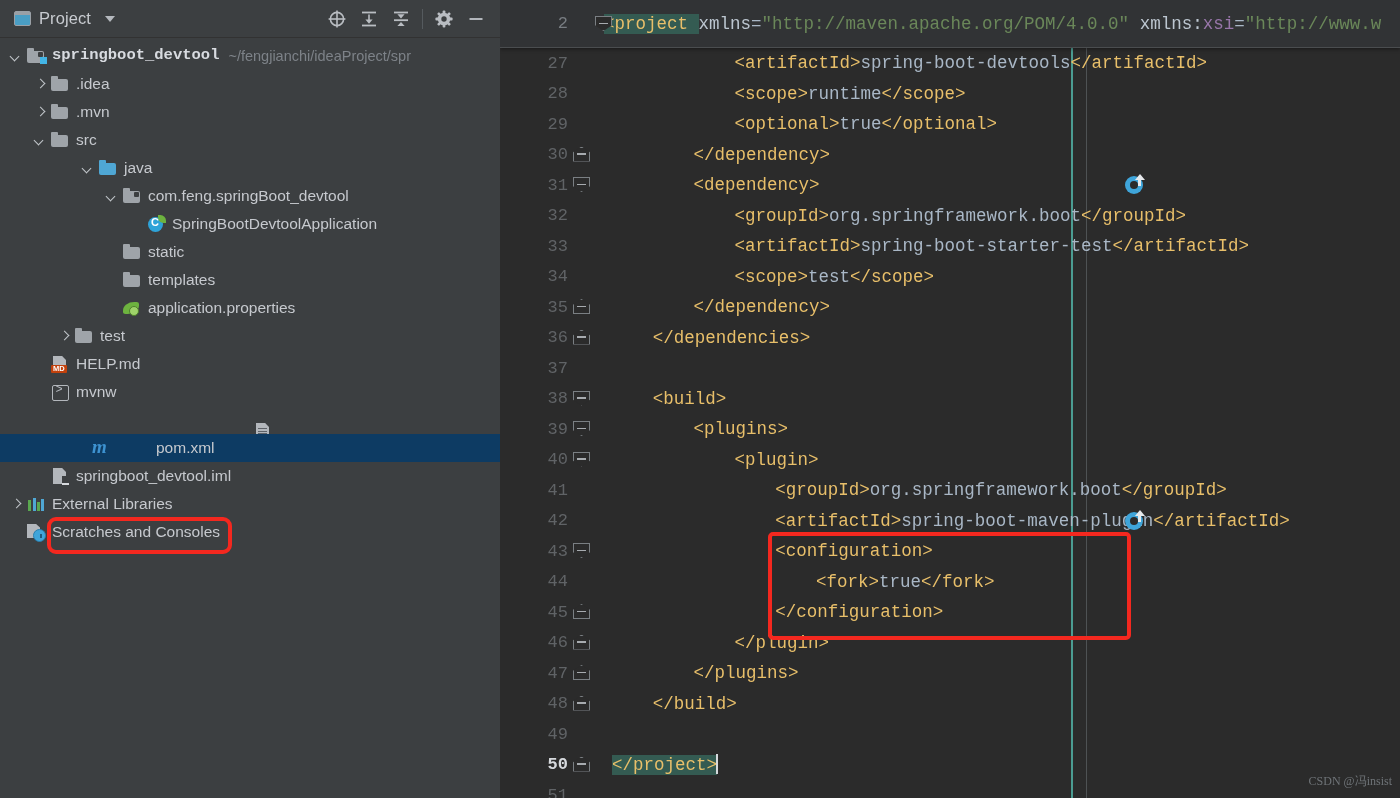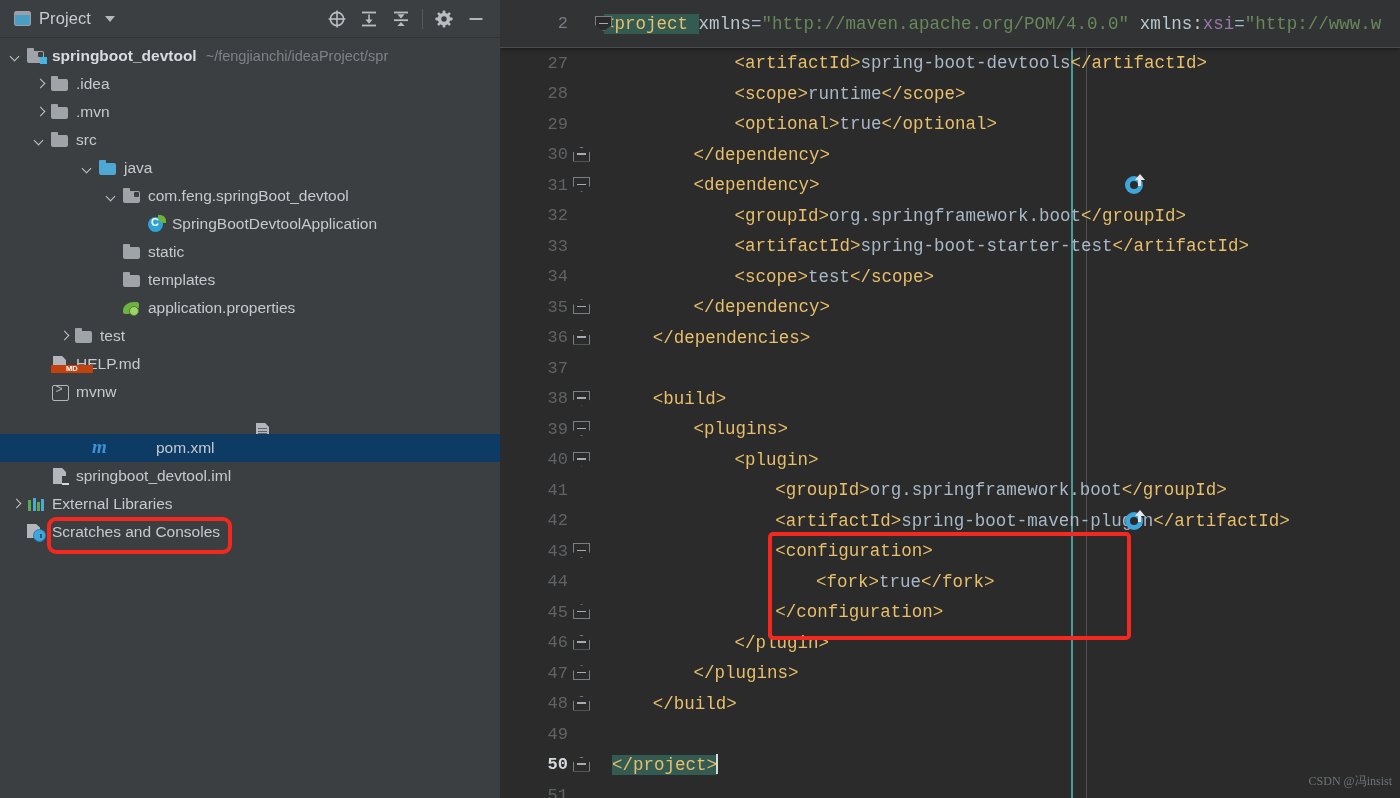--- a/index.html
+++ b/index.html
@@ -72,21 +72,21 @@
     transform: rotate(45deg);
   }
   .arrow.expanded::before {
     left: 3px; top: 5px;
     width: 6px; height: 6px;
     border-width: 0 1.7px 1.7px 0;
     transform: rotate(45deg);
   }
   .ico { width: 20px; height: 18px; flex: 0 0 20px; margin-right: 6px; position: relative; }
   .lbl { line-height: 1; }
-  .lbl.bold { font-weight: bold; color: #d8dbe0; }
+  .lbl.bold { font-weight: bold; color: #d8dbe0; font-family: Liberation Mono, monospace; }
   .path { color: #7d8288; font-size: 14.5px; margin-left: 9px; }
 
   
   .f-folder::before {
     content: ""; position: absolute; left: 1px; top: 4px;
     width: 17px; height: 12px; background: #9fa4a9; border-radius: 1px 2px 2px 2px;
   }
   .f-folder::after {
     content: ""; position: absolute; left: 1px; top: 1px;
     width: 7px; height: 4px; background: #9fa4a9; border-radius: 1px 1px 0 0;
@@ -129,21 +129,21 @@
     background: #9fd36a;
   }
   .ico-file::before {
     content: ""; position: absolute; left: 3px; top: 1px;
     width: 13px; height: 16px; background: #b3b7bc;
     clip-path: polygon(0 0, 70% 0, 100% 25%, 100% 100%, 0 100%);
   }
   .ico-file .tag {
     position: absolute; left: 1px; bottom: 0px;
     font-size: 7.5px; font-weight: bold; color: #ffffff;
-    background: #c2410c; padding: 0 15px; line-height: 8px; border-radius: 1px;
+    background: #c2410c; padding: 0 2px; line-height: 8px; border-radius: 1px;
   }
   .ico-file .no {
     position: absolute; right: 0px; bottom: 0px; width: 9px; height: 9px;
     border: 1.6px solid #868b90; border-radius: 50%; background: #3c3f41;
   }
   .ico-file .no::after {
     content:""; position:absolute; left:-1px; top:2.2px; width:9px; height:1.6px;
     background:#868b90; transform: rotate(-45deg);
   }
   .ico-file.lines::after {

